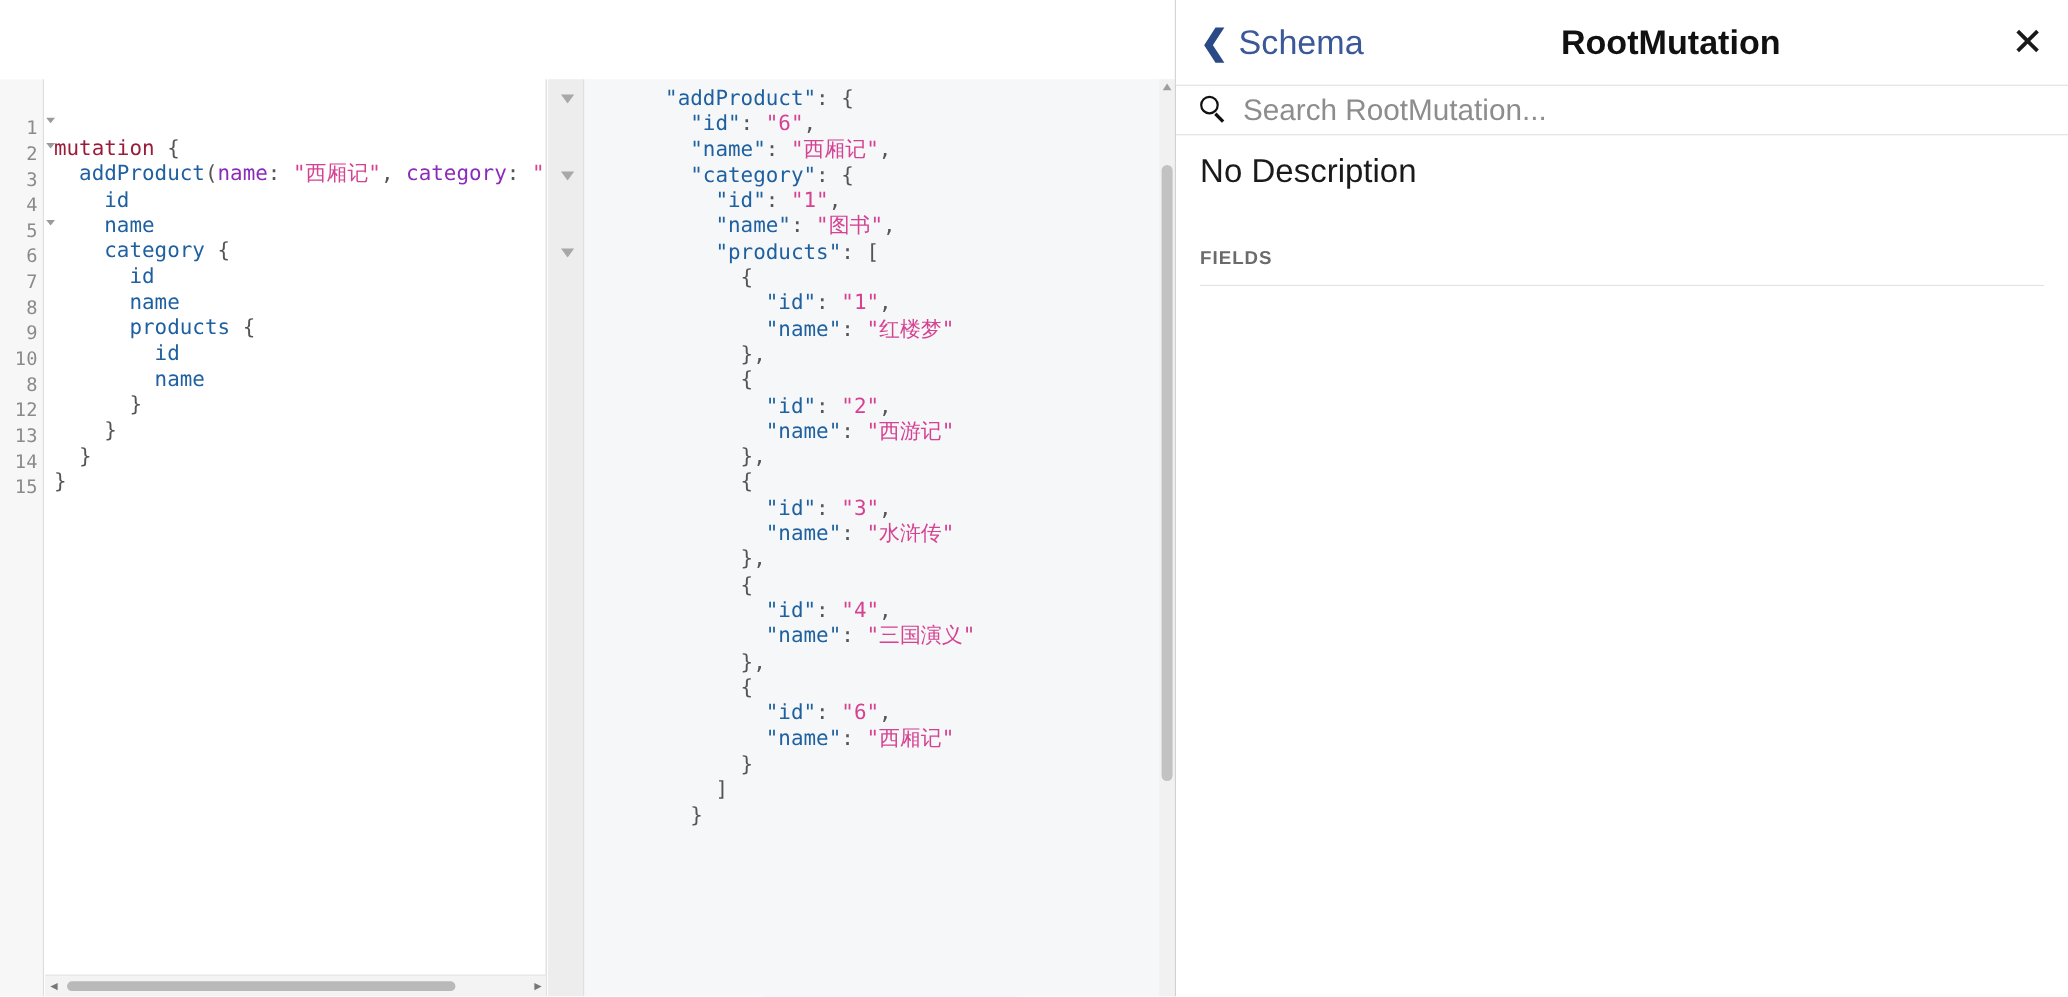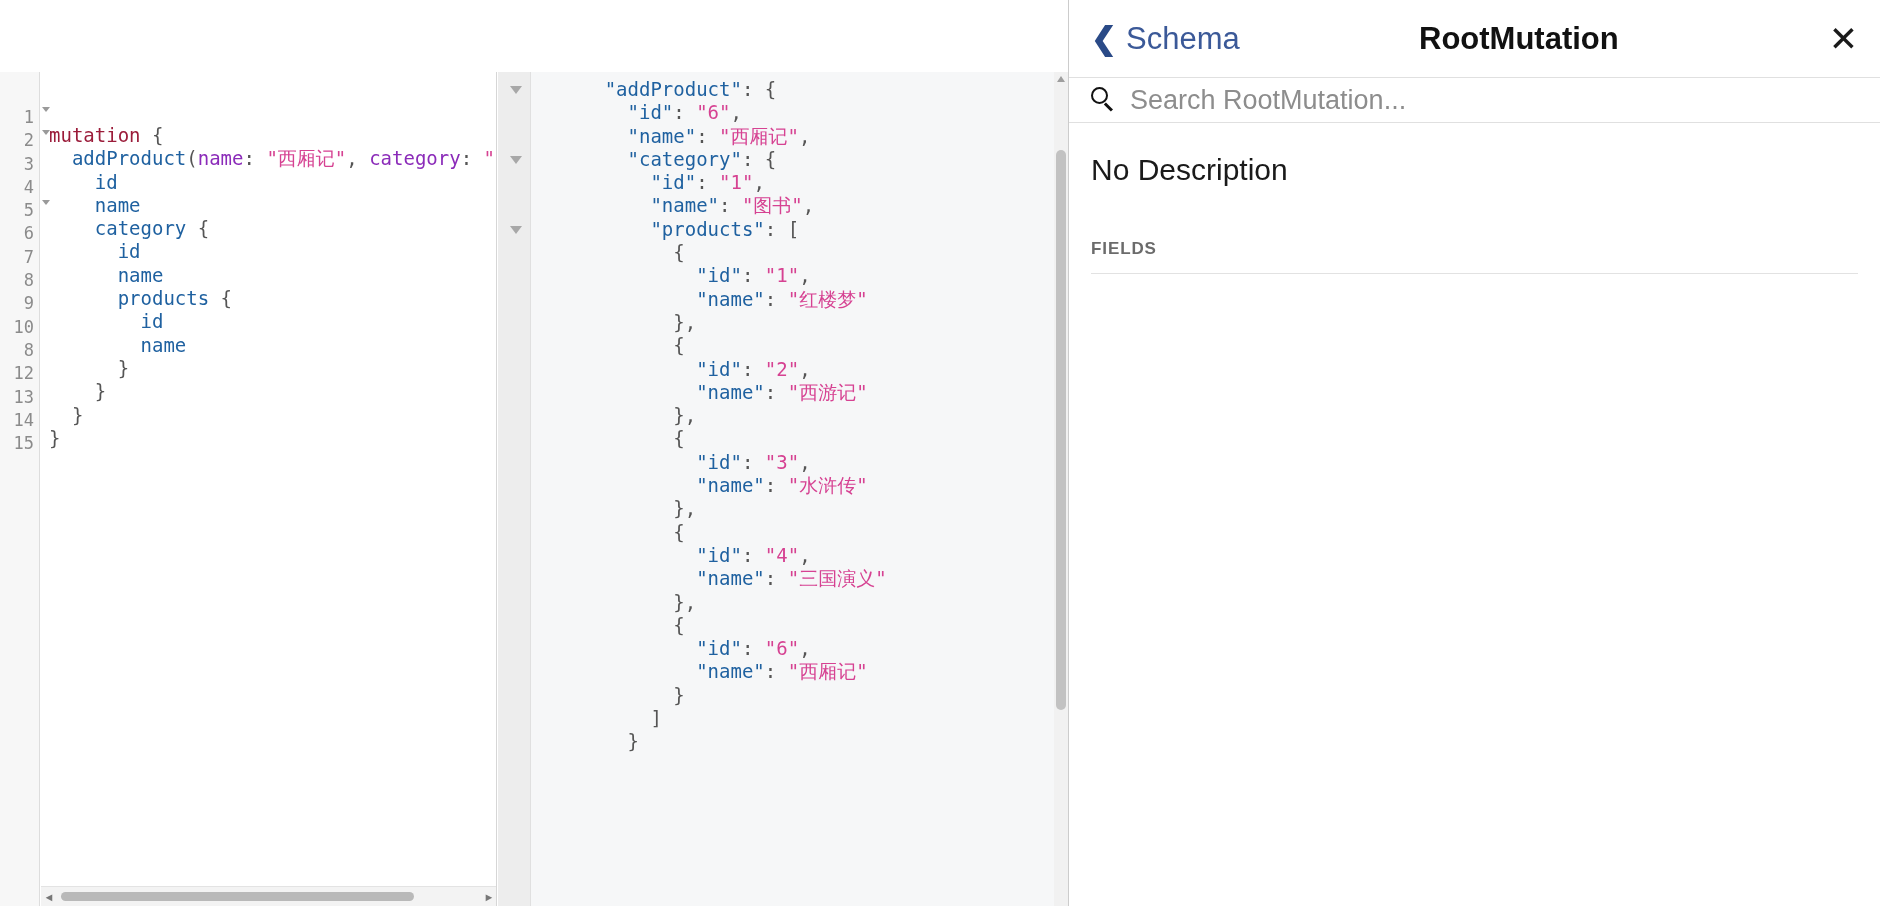--- a/index.html
+++ b/index.html
@@ -238,21 +238,21 @@
     border: none; outline: none;
     font-size: 27px; color: #333;
     font-family: "Liberation Sans", sans-serif;
     width: 100%; background: transparent;
   }
   .search-input::placeholder { color: #8d8d8d; }
 
   .doc-body { padding: 0 22px; }
   .no-desc {
     font-size: 30px; color: #1a1a1a;
-    margin-top: 30px;
+    margin-top: 16px;
     font-family: "Liberation Sans", sans-serif;
   }
   .fields-label {
     font-size: 17px; color: #6b6b6b;
     font-weight: 700; letter-spacing: 0.9px;
     margin-top: 52px;
     font-family: Liberation Sans, sans-serif;
   }
   .field-sep {
     height: 1px; background: #e2e2e2;

